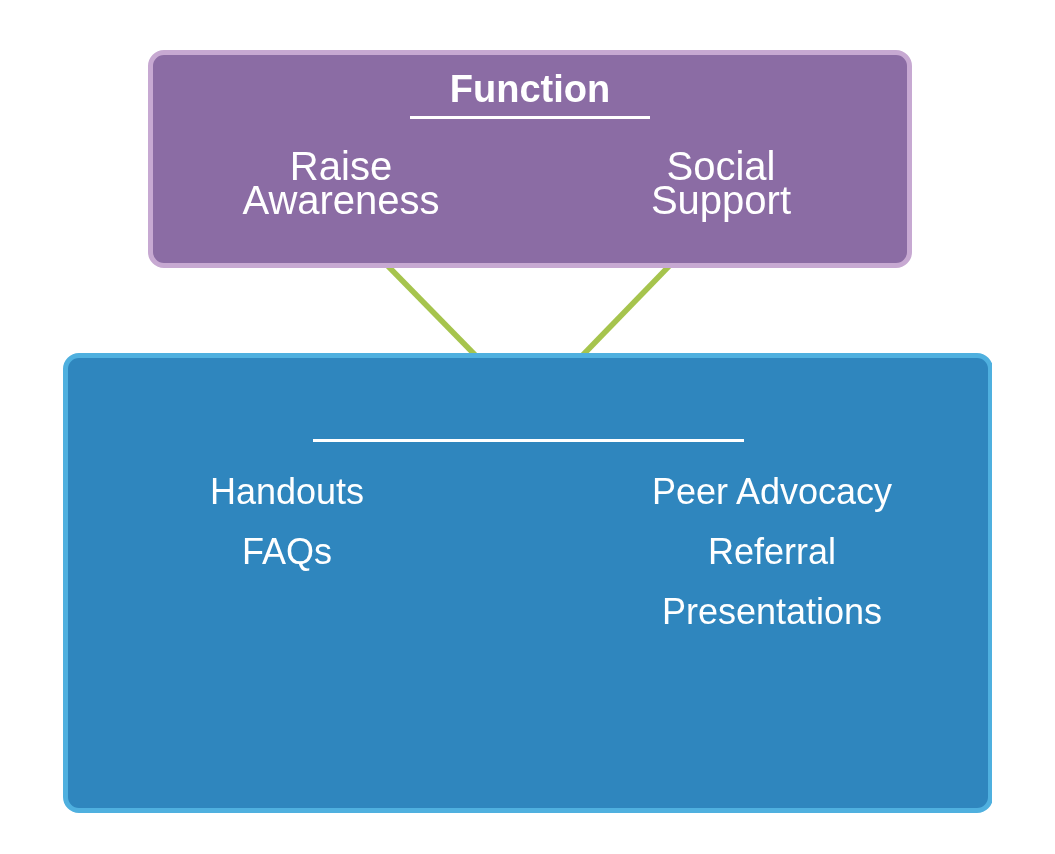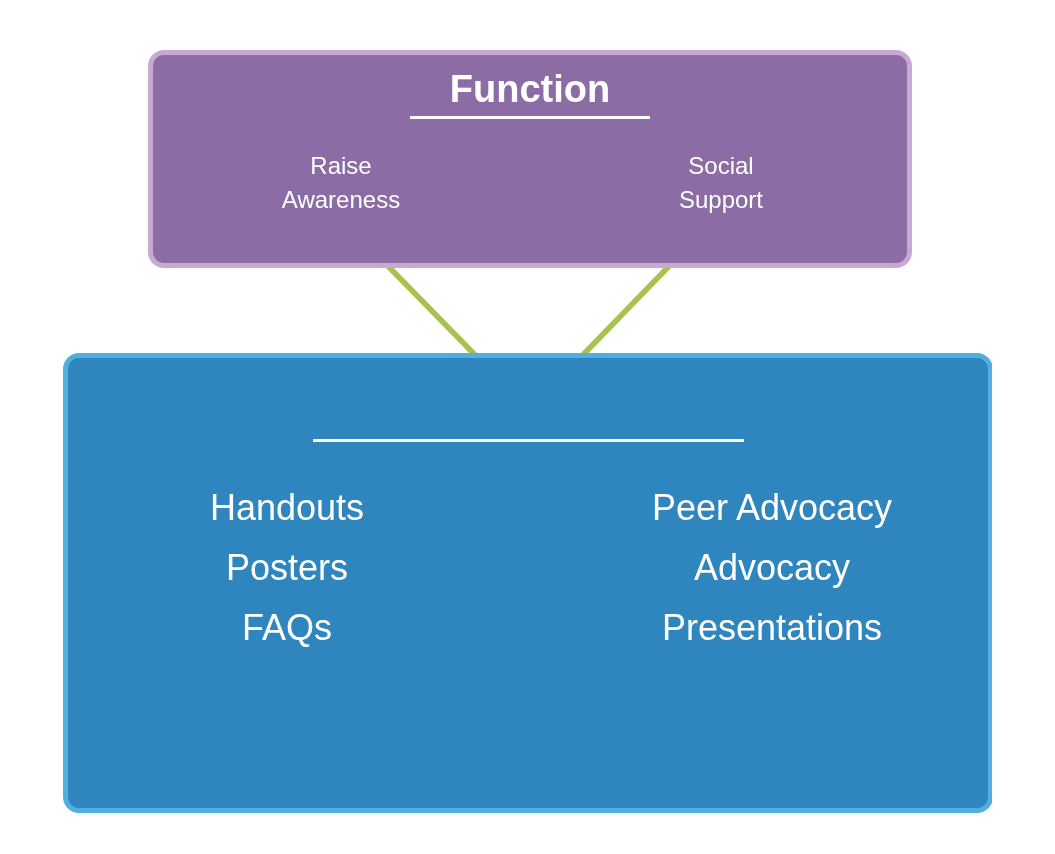--- a/index.html
+++ b/index.html
@@ -43,25 +43,25 @@
   .box-mediums .box-title{top:30px;}
   .title-underline{
     position:absolute;left:0;right:0;margin:0 auto;
     height:3px;background:var(--text);
   }
   .box-function .title-underline{top:61px;width:240px;}
   .box-mediums .title-underline{top:81px;width:431px;}
   .fn-col{
     position:absolute;top:94px;width:320px;
     text-align:center;white-space:pre-line;
-    font-size:24px;line-height:34px;color:var(--text);
+    font-size:40px;line-height:34px;color:var(--text);
   }
   .fn-col-left{left:28px;}
   .fn-col-right{left:408px;}
-  .med-col{position:absolute;top:120px;width:350px;}
+  .med-col{position:absolute;top:104px;width:350px;}
   .med-col-left{left:44px;}
   .med-col-right{left:529px;}
   .med-item{
     height:60px;line-height:60px;
     text-align:center;font-size:36px;color:var(--text);
     white-space:nowrap;
   }
 </style>
 </head>
 <body>
@@ -80,24 +80,23 @@
 Awareness</div>
     <div class="fn-col fn-col-right">Social
 Support</div>
   </div>
 
   <div class="box box-mediums">
     <div class="title-underline"></div>
 
     <div class="med-col med-col-left">
       <div class="med-item">Handouts</div>
-      <div class="med-item">Posters</div>
       <div class="med-item">FAQs</div>
     </div>
 
     <div class="med-col med-col-right">
       <div class="med-item">Peer Advocacy</div>
-      <div class="med-item">Advocacy</div>
+      <div class="med-item">Referral</div>
       <div class="med-item">Presentations</div>
     </div>
   </div>
 
 </div>
 
 </body></html>

